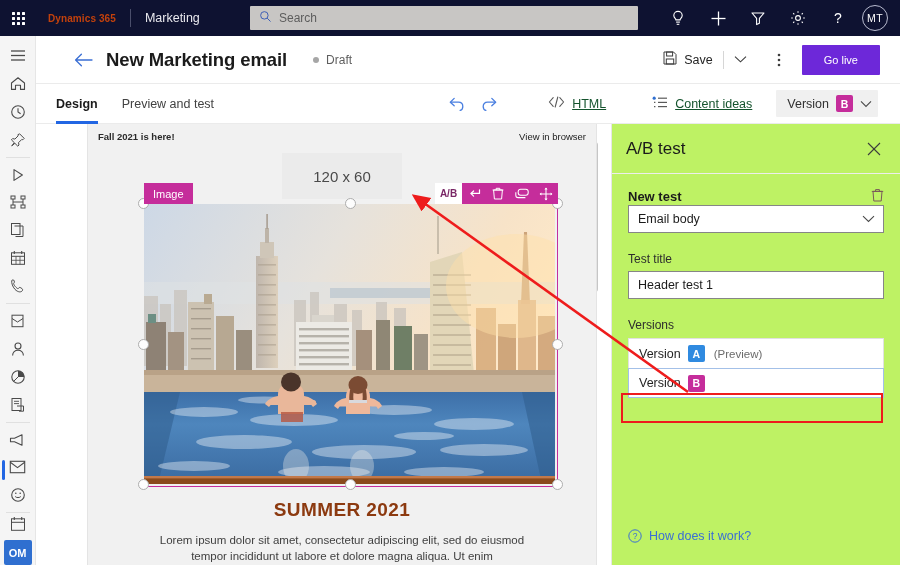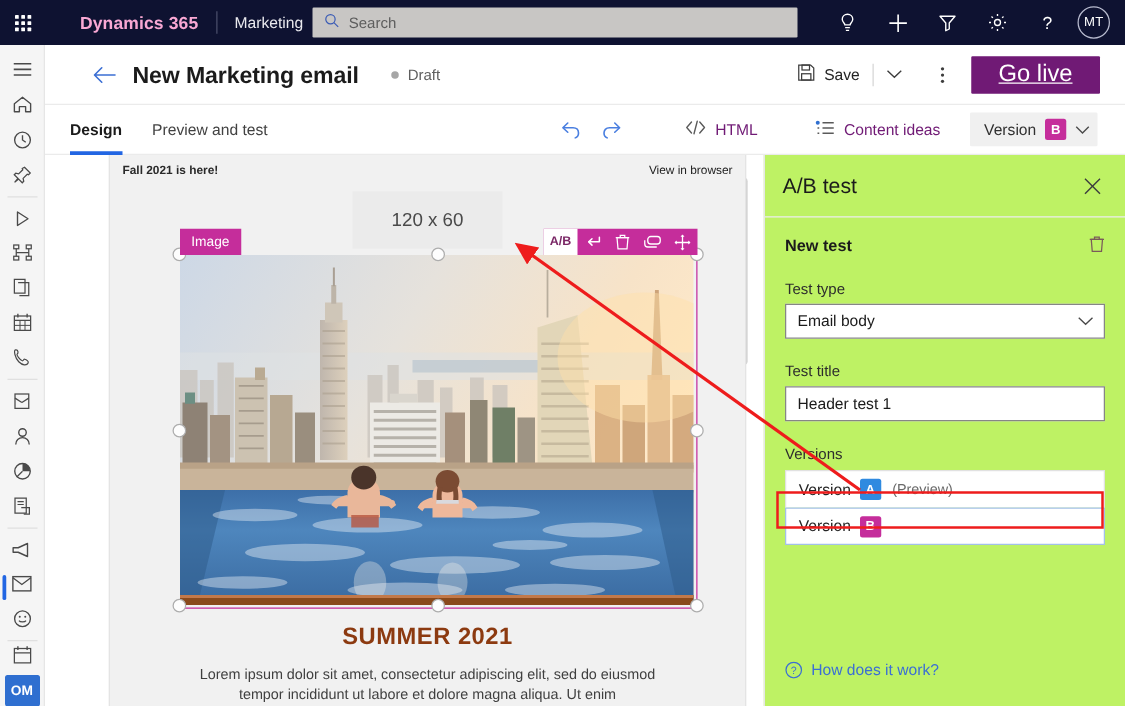--- a/index.html
+++ b/index.html
@@ -13,21 +13,21 @@
   }
 
   
   #topnav {
     position:absolute; left:0; top:0; width:900px; height:36px;
     background:#0e1231; display:flex; align-items:center;
   }
   #waffle { width:36px; height:36px; display:flex; align-items:center; justify-content:center; cursor:pointer; }
   .waffle-grid { width:13px; height:13px; display:grid; grid-template-columns:repeat(3,1fr); grid-template-rows:repeat(3,1fr); gap:2px; }
   .waffle-grid i { background:#fff; border-radius:0.5px; display:block; }
-  #brand { color:#f9a8d4; font-weight:bold; font-size:14px; margin-left:28px; letter-spacing:.1px;}
+  #brand { color:#c2410c; font-weight:bold; font-size:10px; margin-left:12px; letter-spacing:.1px;}
   #brand-sep { width:1px; height:18px; background:#4a4e6b; margin:0 14px; }
   #appname { color:#e9e9ee; font-size:12.5px; }
   #searchbox {
     position:absolute; left:250px; top:6px; width:388px; height:24px;
     background:#c8c6c4; display:flex; align-items:center; border-radius:1px;
   }
   #searchbox .mag { margin:0 7px 0 9px; }
   #searchbox .ph { color:#5d5d5d; font-size:12px; }
   #nav-actions { position:absolute; right:8px; top:0; height:36px; display:flex; align-items:center; }
   #nav-actions .navbtn { width:40px; height:36px; display:flex; align-items:center; justify-content:center; cursor:pointer; }
@@ -62,36 +62,36 @@
   #page-title { font-size:18.5px; font-weight:bold; margin-left:10px; color:#1b1b1b; letter-spacing:-.1px;}
   #status { margin-left:26px; display:flex; align-items:center; color:#5e5e5e; font-size:12px;}
   #status .dot { width:6px; height:6px; border-radius:50%; background:#a6a6a6; margin-right:7px; }
   #cmd-right { margin-left:auto; display:flex; align-items:center; margin-right:20px; }
   #savebtn { display:flex; align-items:center; cursor:pointer; padding:4px 4px; }
   #savebtn .lbl { margin-left:7px; font-size:12.5px; }
   .vdiv { width:1px; height:18px; background:#d6d6d6; margin:0 6px; }
   .chev-btn { width:22px; height:24px; display:flex; align-items:center; justify-content:center; cursor:pointer;}
   #morebtn { width:26px; height:26px; display:flex; align-items:center; justify-content:center; margin:0 10px 0 14px; cursor:pointer; letter-spacing:0; }
   #golive {
-    background:#701a75; color:#fff; font-size:19px; height:30px; padding:0 22px;
-    display:flex; align-items:center; justify-content:center; border:none; cursor:pointer; border-radius:1px;text-decoration:underline;
+    background:#6d28d9; color:#fff; font-size:11px; height:30px; padding:0 22px;
+    display:flex; align-items:center; justify-content:center; border:none; cursor:pointer; border-radius:1px;
   }
 
   
   #tabbar {
     position:absolute; left:36px; top:84px; width:864px; height:40px;
     background:#fff; border-bottom:1px solid #ebebeb; display:flex; align-items:center;
   }
   .tab { height:40px; display:flex; align-items:center; position:relative; font-size:12.5px; cursor:pointer; color:#424242; }
   .tab.active { font-weight:bold; color:#1b1b1b; }
   .tab.active::after { content:''; position:absolute; left:0; right:0; bottom:0; height:2.5px; background:#2266e3; }
   #tab-design { margin-left:20px; }
   #tab-preview { margin-left:24px; }
   #tb-right { margin-left:auto; display:flex; align-items:center; margin-right:22px; }
-  .tb-icon-btn { display:flex; align-items:center; cursor:pointer; padding:3px 6px; color:#701a75; font-size:12.5px; }
+  .tb-icon-btn { display:flex; align-items:center; cursor:pointer; padding:3px 6px; color:#14532d; font-size:12.5px;text-decoration:underline; }
   .tb-icon-btn .lbl { margin-left:7px; }
   #undo-redo { display:flex; align-items:center; gap:16px; margin-right:44px; }
   #btn-html { margin-right:34px; }
   #version-pill {
     display:flex; align-items:center; background:#f0f0f0; height:27px; padding:0 6px 0 11px; cursor:pointer; border-radius:1px;
   }
   #version-pill .lbl { font-size:12.5px; color:#303030; }
   .badge {
     width:17px; height:17px; color:#fff; font-size:10.5px; font-weight:bold;
     display:flex; align-items:center; justify-content:center; border-radius:2px; margin:0 4px 0 7px;
@@ -703,21 +703,20 @@
       <span id="newtest-label">New test</span>
       <span id="delete-test">
         <svg width="13" height="14" viewBox="0 0 13 14">
             <path d="M2 3.4h9l-.8 9.6H2.8z" fill="none" stroke="#7a5a5a" stroke-width="1"></path>
             <line x1=".8" y1="3.4" x2="12.2" y2="3.4" stroke="#7a5a5a" stroke-width="1"></line>
             <path d="M4.6 3.4V1.6h3.8v1.8" fill="none" stroke="#7a5a5a" stroke-width="1"></path>
           </svg>
       </span>
     </div>
 
-    <div class="field-label">Test type</div>
     <div class="control">
       <span>Email body</span>
       <span class="chev" style="display:flex;">
         <svg width="13" height="8" viewBox="0 0 13 8">
             <path d="M1 1.2l5.5 5.2L12 1.2" fill="none" stroke="#4a4a4a" stroke-width="1.1"></path>
           </svg>
       </span>
     </div>
 
     <div class="field-label">Test title</div>

